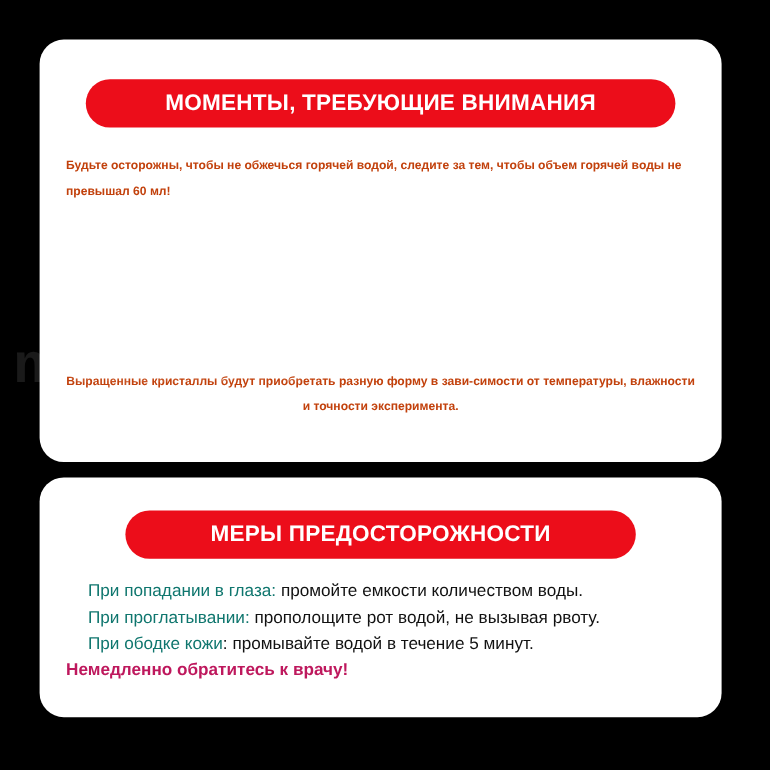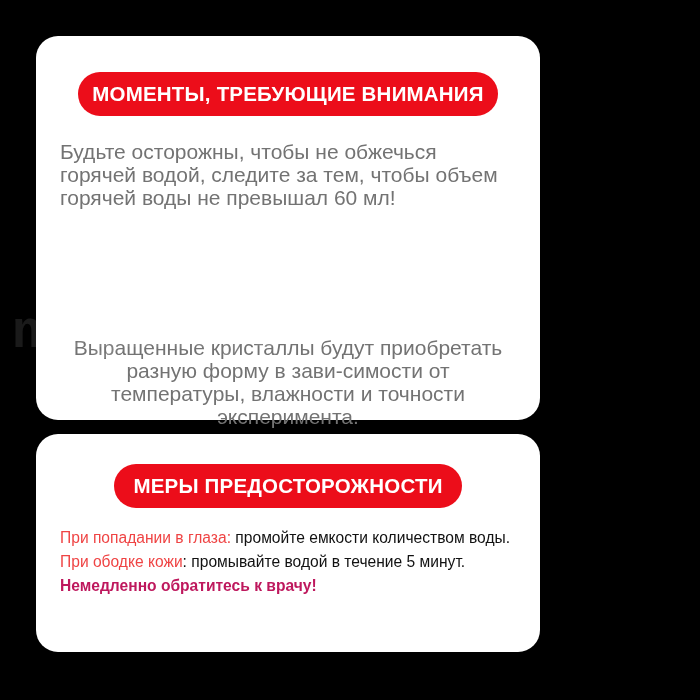--- a/index.html
+++ b/index.html
@@ -31,21 +31,21 @@
     pointer-events: none;
     user-select: none;
     z-index: 5;
     padding-left: 12px;
   }
   .card {
     position: absolute;
     background: #ffffff;
     border-radius: 22px;
     left: 36px;
-    width: 504px;
+    width: 620px;
     z-index: 2;
   }
   .card-top { top: 36px; height: 384px; }
   .card-bottom { top: 434px; height: 218px; }
 
   .banner {
     position: absolute;
     background: #ec0d1a;
     border-radius: 26px;
     height: 44px;
@@ -66,46 +66,48 @@
     top: 36px;
   }
   .banner-bottom {
     left: 78px;
     right: 78px;
     top: 30px;
   }
 
   .body-text {
     position: absolute;
-    color: #737373;
-    font-size: 21px;
+    color: #c2410c;
+    font-size: 11px;
     line-height: 23px;
     left: 24px;
     right: 24px;
     z-index: 3;
+    font-weight: bold;
   }
   .para-1 { top: 104px; }
   .para-2 { top: 222px; }
   .para-3 { top: 300px; text-align: center; }
 
   .precaution-list {
     position: absolute;
     left: 24px;
     right: 20px;
     top: 92px;
     z-index: 3;
   }
   .prec-line {
     color: #111111;
     font-size: 15.6px;
     line-height: 24px;
     white-space: nowrap;
   }
   .prec-label {
-    color: #ef4444;
+    color: #0f766e;
+    margin-left: 20px;
   }
   .prec-final {
     color: #be185d;
     font-size: 15.6px;
     line-height: 24px;
     font-weight: bold;
   }
 </style>
 </head>
 <body>
@@ -124,19 +126,22 @@
 
   <div class="card card-bottom">
     <div class="banner banner-bottom">
       <span>МЕРЫ ПРЕДОСТОРОЖНОСТИ</span>
     </div>
     <div class="precaution-list">
       <div class="prec-line">
         <span class="prec-label">При попадании в глаза:</span><span> промойте емкости количеством воды.</span>
       </div>
       <div class="prec-line">
+        <span class="prec-label">При проглатывании:</span><span> прополощите рот водой, не вызывая рвоту.</span>
+      </div>
+      <div class="prec-line">
         <span class="prec-label">При ободке кожи</span><span>: промывайте водой в течение 5 минут.</span>
       </div>
       <div class="prec-final">Немедленно обратитесь к врачу!</div>
     </div>
   </div>
 
 </div>
 
 </body></html>

